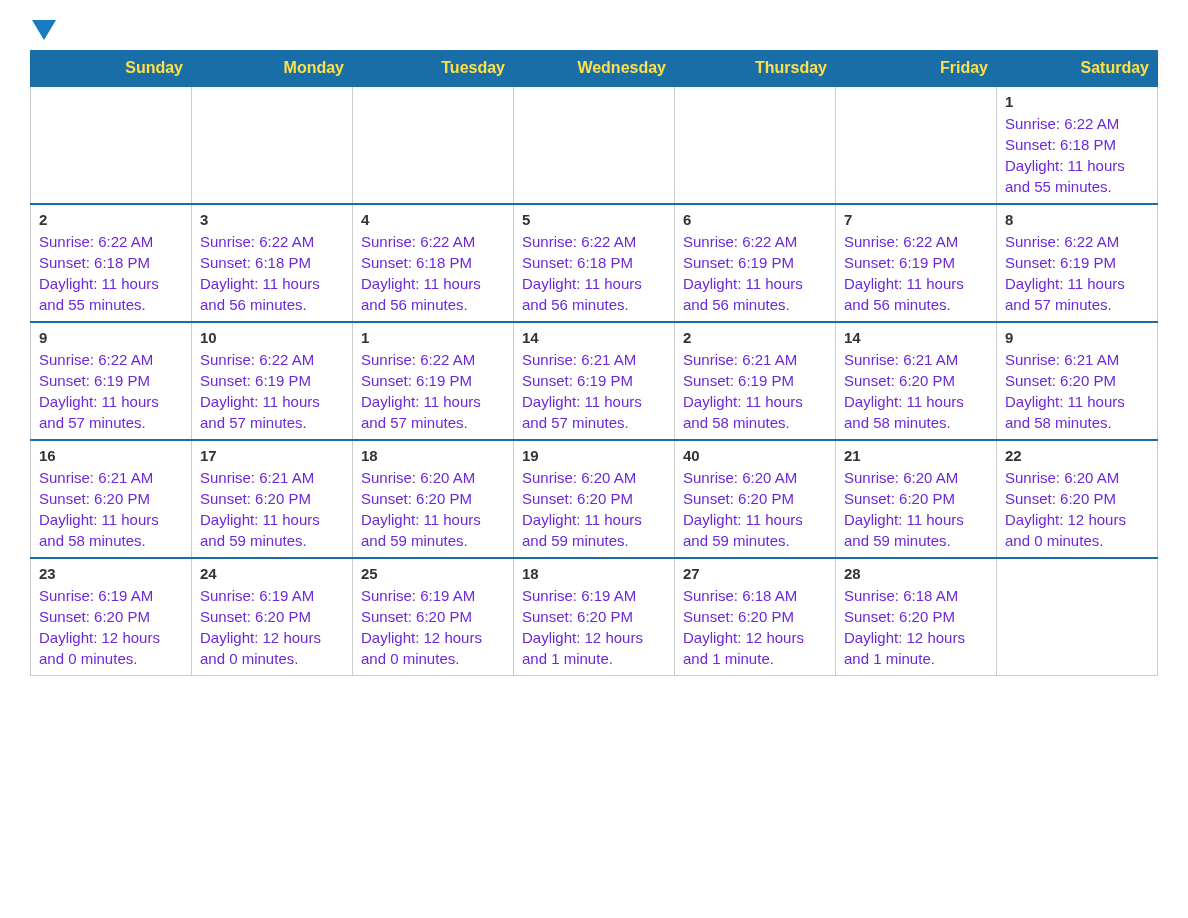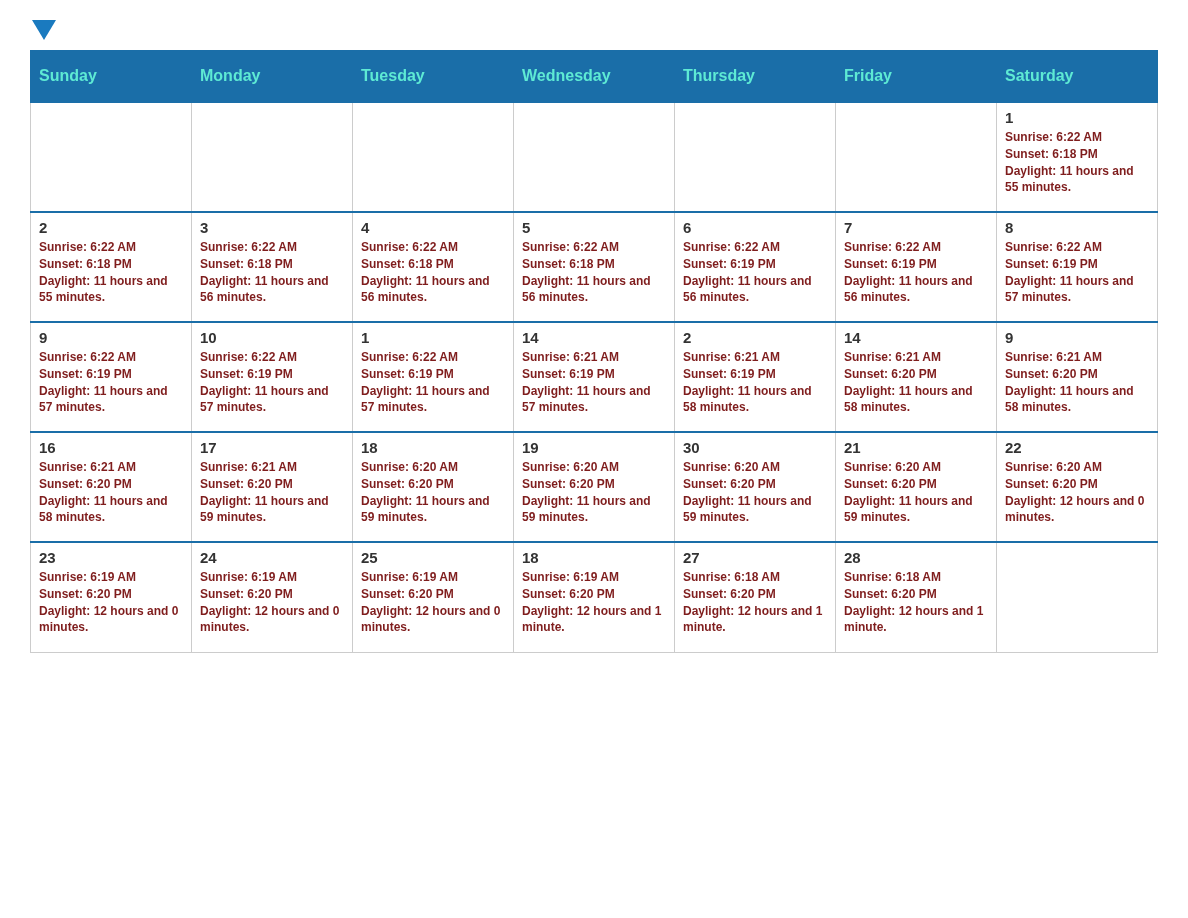--- a/index.html
+++ b/index.html
@@ -57,25 +57,25 @@
       color: #444;
       margin-top: 4px;
     }
     .calendar {
       width: 100%;
       border-collapse: collapse;
       margin-top: 10px;
     }
     .calendar th {
       background: #1a6ea8;
-      color: #5eead4;
+      color: #fde047;
       font-size: 16px;
       font-weight: bold;
-      padding: 16px 8px;
-      text-align: left;
+      padding: 8px 8px;
+      text-align: right;
       border: 1px solid #1a6ea8;
     }
     .calendar td {
       vertical-align: top;
       padding: 6px 8px;
       border: 1px solid #ccc;
       width: calc(100% / 7);
       min-height: 110px;
       height: 110px;
       font-size: 12px;
@@ -88,24 +88,23 @@
     .calendar tr td {
       border-top: 2px solid #1a6ea8;
     }
     .day-number {
       font-size: 15px;
       font-weight: bold;
       margin-bottom: 3px;
       display: block;
     }
     .day-info {
-      font-size: 12px;
+      font-size: 15px;
       line-height: 1.4;
-      color: #7f1d1d;
-      font-weight: bold;
+      color: #6d28d9;
     }
     .empty-cell {
       background: #f9f9f9;
     }
   </style>
 </head>
 <body>
 
 <div class="header">
   <div class="logo">
@@ -274,21 +273,21 @@
 and 59 minutes.</div>
         </td>
         <td>
           <span class="day-number">19</span>
           <div class="day-info">Sunrise: 6:20 AM
 Sunset: 6:20 PM
 Daylight: 11 hours
 and 59 minutes.</div>
         </td>
         <td>
-          <span class="day-number">30</span>
+          <span class="day-number">40</span>
           <div class="day-info">Sunrise: 6:20 AM
 Sunset: 6:20 PM
 Daylight: 11 hours
 and 59 minutes.</div>
         </td>
         <td>
           <span class="day-number">21</span>
           <div class="day-info">Sunrise: 6:20 AM
 Sunset: 6:20 PM
 Daylight: 11 hours

